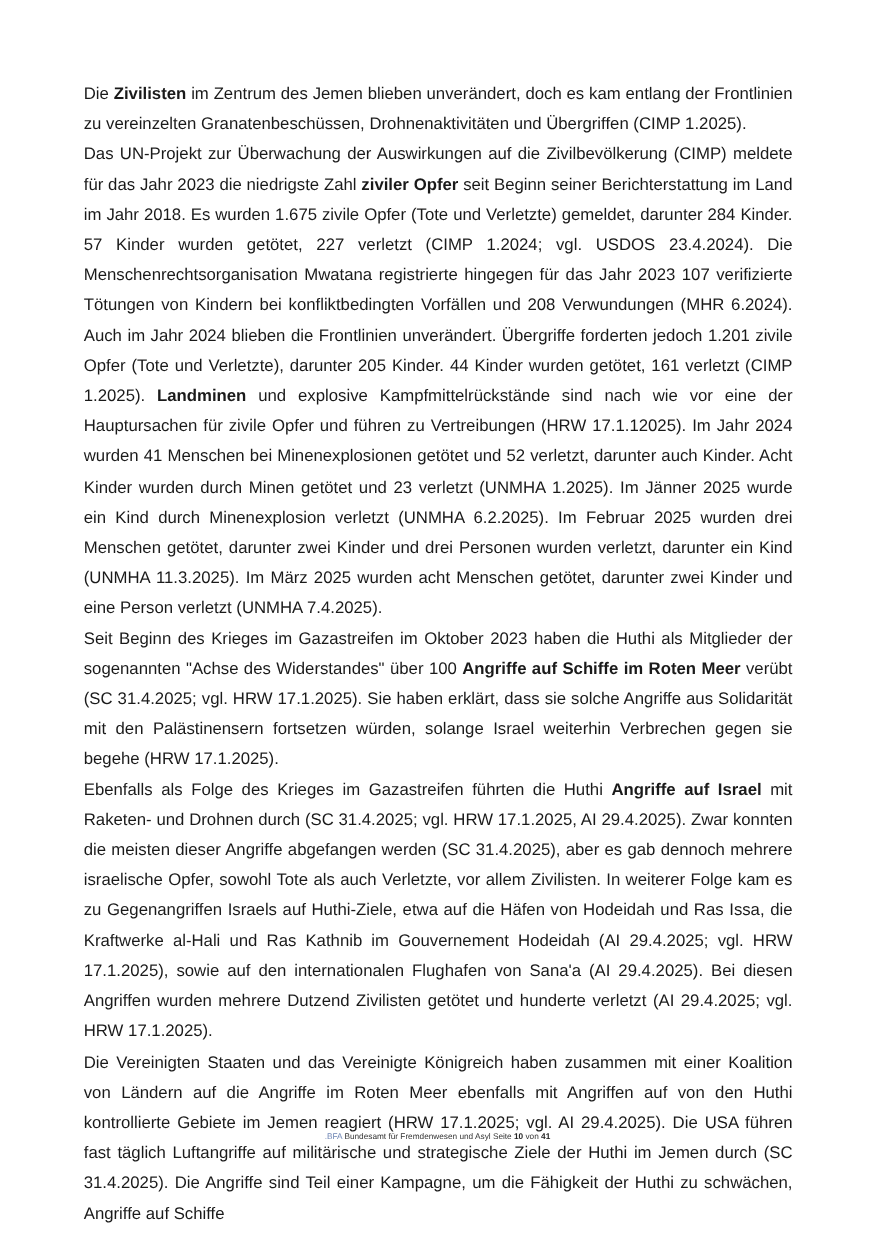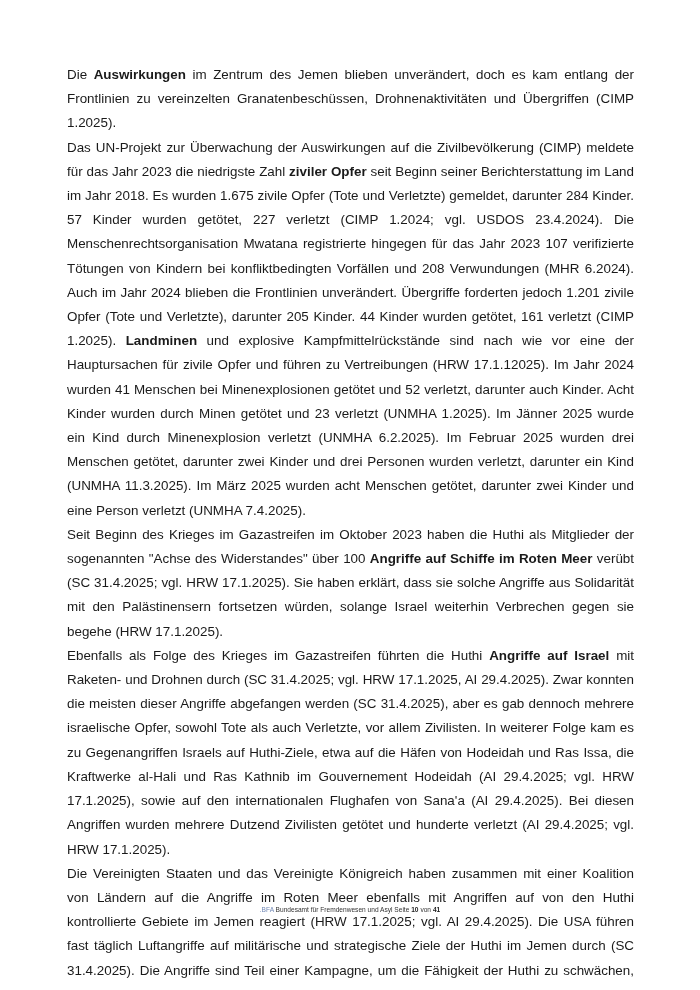--- a/index.html
+++ b/index.html
@@ -29,21 +29,21 @@
     font-size: 6.6px;
     color: #333333;
   }
   .footer .logo { color: #6f86b5; }
   .footer b { font-weight: bold; color: #222; }
 </style>
 </head>
 <body>
 
 <div class="page">
-  <p class="para"><span>Die </span><b>Auswirkungen</b><span> im Zentrum des Jemen blieben unverändert, doch es kam entlang der Frontlinien zu vereinzelten Granatenbeschüssen, Drohnenaktivitäten und Übergriffen (CIMP 1.2025).</span></p>
+  <p class="para"><span>Die </span><b>Zivilisten</b><span> im Zentrum des Jemen blieben unverändert, doch es kam entlang der Frontlinien zu vereinzelten Granatenbeschüssen, Drohnenaktivitäten und Übergriffen (CIMP 1.2025).</span></p>
   <p class="para"><span>Das UN-Projekt zur Überwachung der Auswirkungen auf die Zivilbevölkerung (CIMP) meldete für das Jahr 2023 die niedrigste Zahl </span><b>ziviler Opfer</b><span> seit Beginn seiner Berichterstattung im Land im Jahr 2018. Es wurden 1.675 zivile Opfer (Tote und Verletzte) gemeldet, darunter 284 Kinder. 57 Kinder wurden getötet, 227 verletzt (CIMP 1.2024; vgl. USDOS 23.4.2024). Die Menschenrechtsorganisation Mwatana registrierte hingegen für das Jahr 2023 107 verifizierte Tötungen von Kindern bei konfliktbedingten Vorfällen und 208 Verwundungen (MHR 6.2024). Auch im Jahr 2024 blieben die Frontlinien unverändert. Übergriffe forderten jedoch 1.201 zivile Opfer (Tote und Verletzte), darunter 205 Kinder. 44 Kinder wurden getötet, 161 verletzt (CIMP 1.2025). </span><b>Landminen</b><span> und explosive Kampfmittelrückstände sind nach wie vor eine der Hauptursachen für zivile Opfer und führen zu Vertreibungen (HRW 17.1.12025). Im Jahr 2024 wurden 41 Menschen bei Minenexplosionen getötet und 52 verletzt, darunter auch Kinder. Acht Kinder wurden durch Minen getötet und 23 verletzt (UNMHA 1.2025). Im Jänner 2025 wurde ein Kind durch Minenexplosion verletzt (UNMHA 6.2.2025). Im Februar 2025 wurden drei Menschen getötet, darunter zwei Kinder und drei Personen wurden verletzt, darunter ein Kind (UNMHA 11.3.2025). Im März 2025 wurden acht Menschen getötet, darunter zwei Kinder und eine Person verletzt (UNMHA 7.4.2025).</span></p>
   <p class="para"><span>Seit Beginn des Krieges im Gazastreifen im Oktober 2023 haben die Huthi als Mitglieder der sogenannten "Achse des Widerstandes" über 100 </span><b>Angriffe auf Schiffe im Roten Meer</b><span> verübt (SC 31.4.2025; vgl. HRW 17.1.2025). Sie haben erklärt, dass sie solche Angriffe aus Solidarität mit den Palästinensern fortsetzen würden, solange Israel weiterhin Verbrechen gegen sie begehe (HRW 17.1.2025).</span></p>
   <p class="para"><span>Ebenfalls als Folge des Krieges im Gazastreifen führten die Huthi </span><b>Angriffe auf Israel</b><span> mit Raketen- und Drohnen durch (SC 31.4.2025; vgl. HRW 17.1.2025, AI 29.4.2025). Zwar konnten die meisten dieser Angriffe abgefangen werden (SC 31.4.2025), aber es gab dennoch mehrere israelische Opfer, sowohl Tote als auch Verletzte, vor allem Zivilisten. In weiterer Folge kam es zu Gegenangriffen Israels auf Huthi-Ziele, etwa auf die Häfen von Hodeidah und Ras Issa, die Kraftwerke al-Hali und Ras Kathnib im Gouvernement Hodeidah (AI 29.4.2025; vgl. HRW 17.1.2025), sowie auf den internationalen Flughafen von Sana'a (AI 29.4.2025). Bei diesen Angriffen wurden mehrere Dutzend Zivilisten getötet und hunderte verletzt (AI 29.4.2025; vgl. HRW 17.1.2025).</span></p>
   <p class="para"><span>Die Vereinigten Staaten und das Vereinigte Königreich haben zusammen mit einer Koalition von Ländern auf die Angriffe im Roten Meer ebenfalls mit Angriffen auf von den Huthi kontrollierte Gebiete im Jemen reagiert (HRW 17.1.2025; vgl. AI 29.4.2025). Die USA führen fast täglich Luftangriffe auf militärische und strategische Ziele der Huthi im Jemen durch (SC 31.4.2025). Die Angriffe sind Teil einer Kampagne, um die Fähigkeit der Huthi zu schwächen, Angriffe auf Schiffe</span></p>
 </div>
 
 <div class="footer">
   <span class="logo">.BFA</span>
   <span>Bundesamt für Fremdenwesen und Asyl</span>
   <span>Seite</span>

